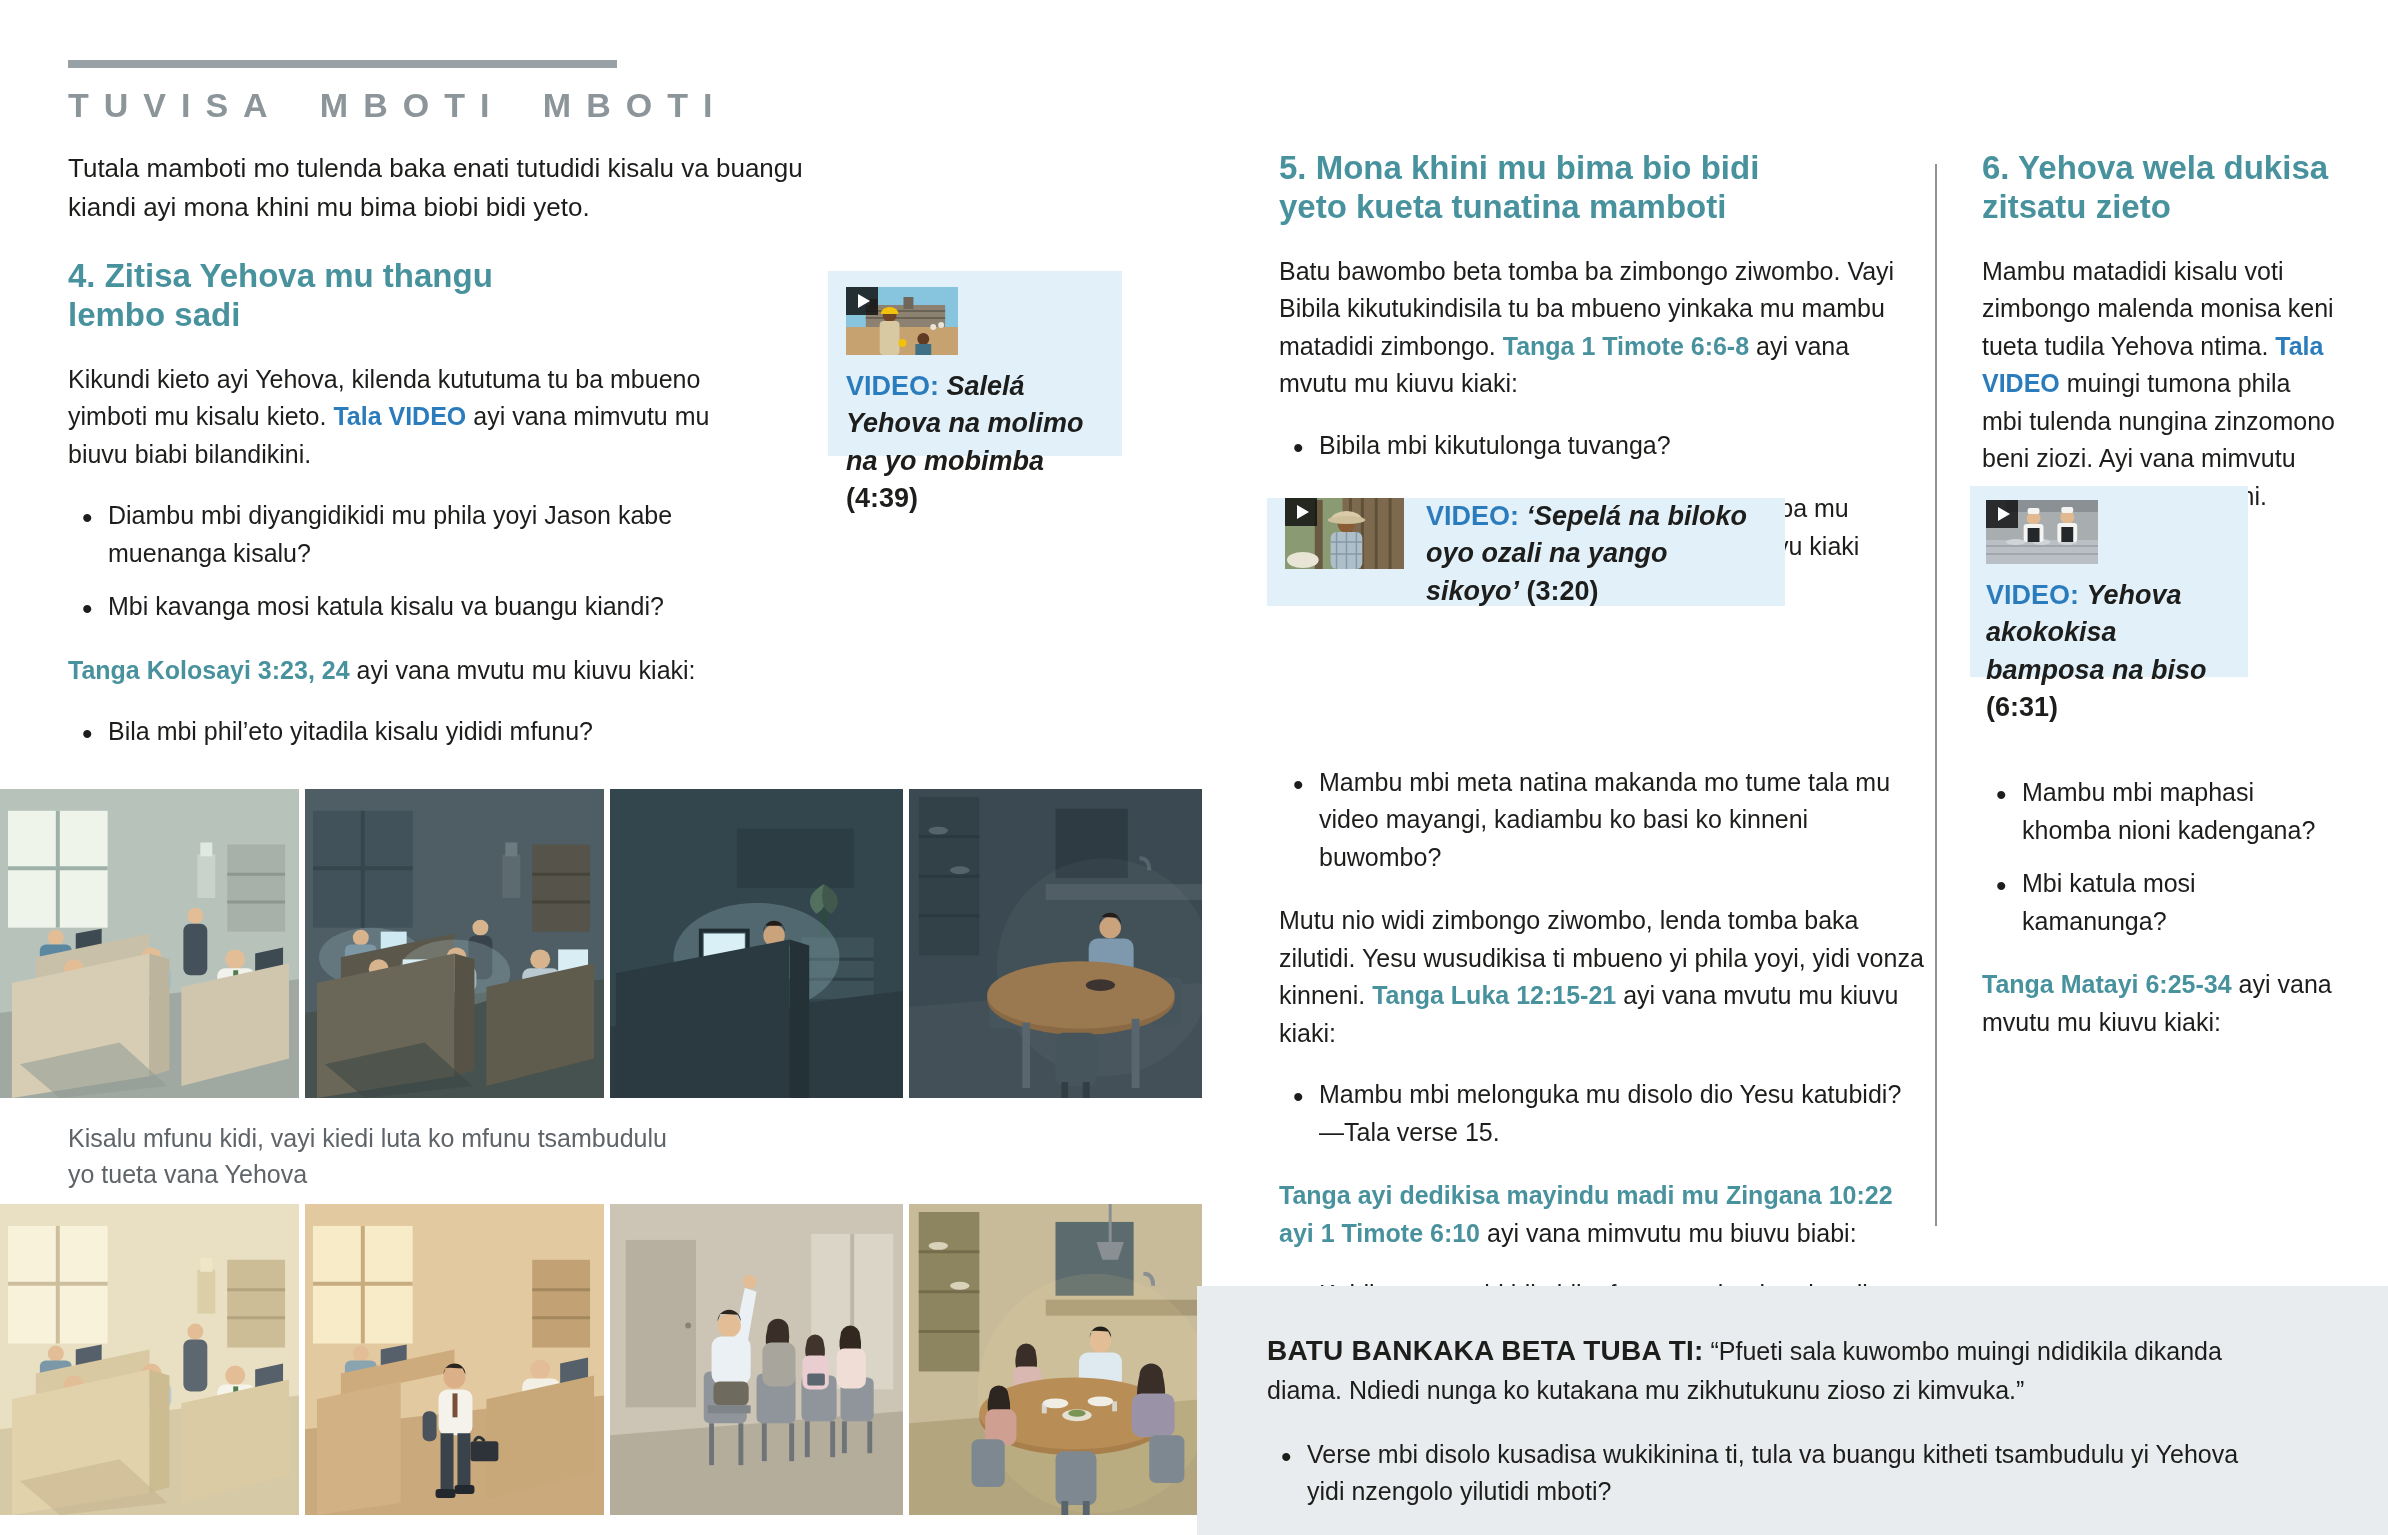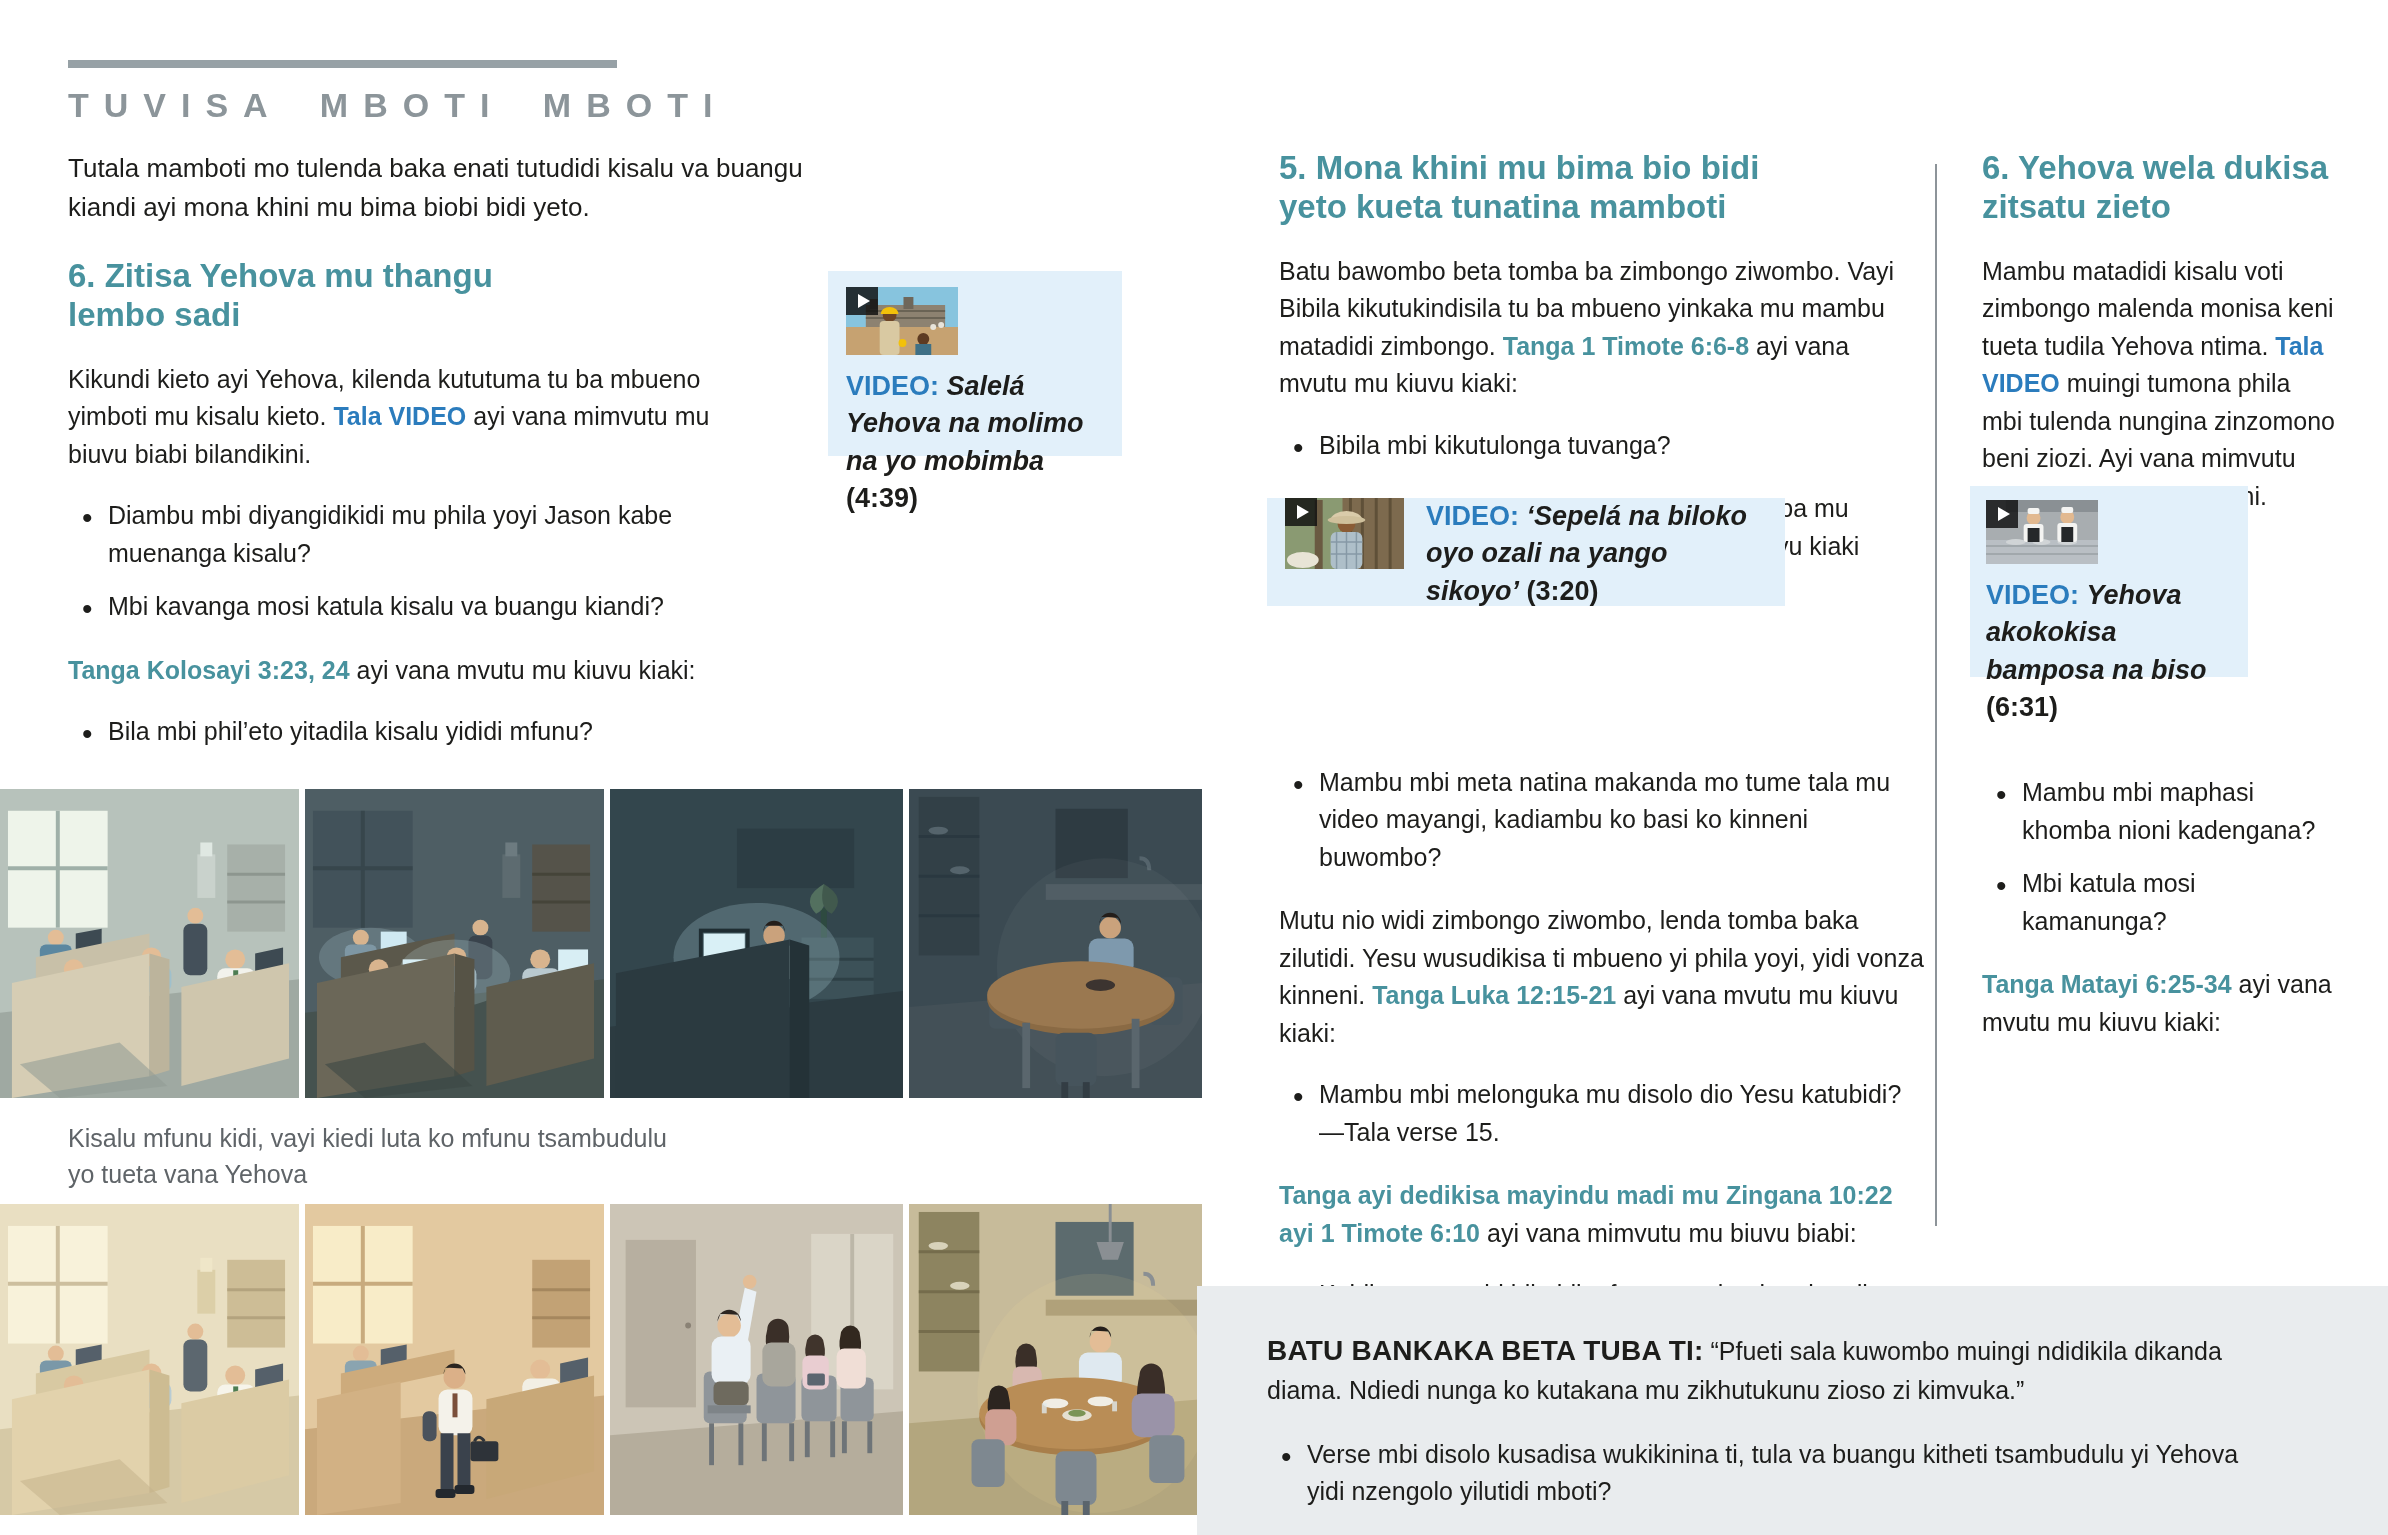--- a/index.html
+++ b/index.html
@@ -76,21 +76,21 @@
 </head>
 <body>
 
 <div class="page">
 
   <div class="abs kicker-rule"></div>
   <div class="abs kicker">TUVISA MBOTI MBOTI</div>
   <div class="abs intro">Tutala mamboti mo tulenda baka enati tutudidi kisalu va buangu kiandi ayi mona khini mu bima biobi bidi yeto.</div>
 
   <div class="abs col col1">
-    <h2>6. Zitisa Yehova mu thangu lembo sadi</h2>
+    <h2>4. Zitisa Yehova mu thangu lembo sadi</h2>
     <p><span>Kikundi kieto ayi Yehova, kilenda kututuma tu ba mbueno yimboti mu kisalu kieto. </span><a class="link-blue">Tala VIDEO</a><span> ayi vana mimvutu mu biuvu biabi bilandikini.</span></p>
     <ul class="q">
       <li>Diambu mbi diyangidikidi mu phila yoyi Jason kabe muenanga kisalu?</li>
       <li>Mbi kavanga mosi katula kisalu va buangu kiandi?</li>
     </ul>
     <p><a class="link-teal">Tanga Kolosayi 3:23, 24</a><span> ayi vana mvutu mu kiuvu kiaki:</span></p>
     <ul class="q">
       <li>Bila mbi phil’eto yitadila kisalu yididi mfunu?</li>
     </ul>
   </div>

